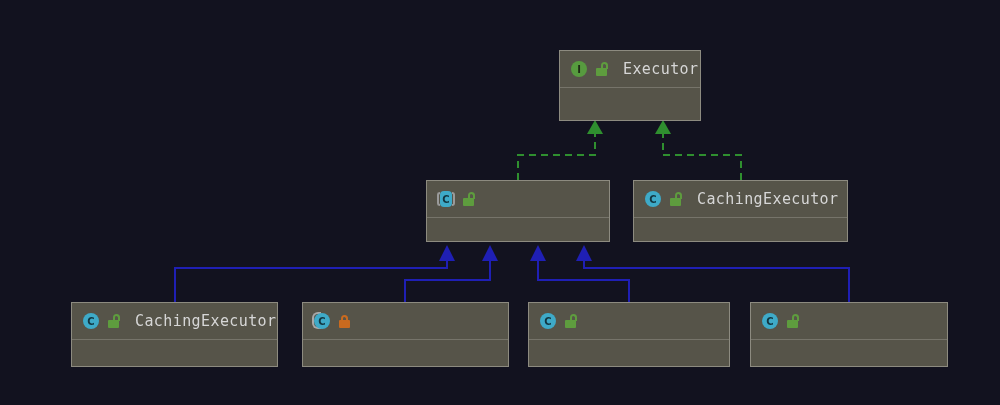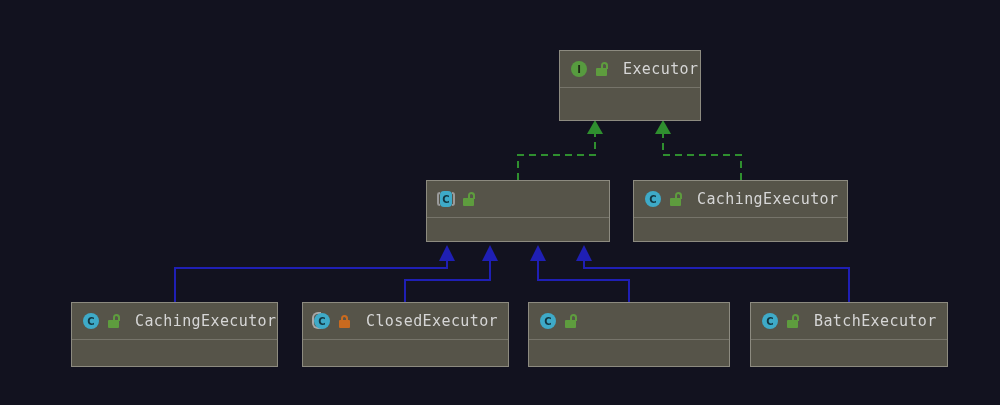--- a/index.html
+++ b/index.html
@@ -249,21 +249,20 @@
 
   <div class="uml-node" style="left:302px; top:302px; width:207px; height:65px;">
     <div class="node-header">
       <span class="type-icon icon-class icon-final">
         <span class="glyph-circle">C</span>
       </span>
       <span class="lock-icon lock-closed">
         <span class="lock-shackle"></span>
           <span class="lock-body"></span>
       </span>
-      <span class="node-title">ClosedExecutor</span>
     </div>
     <div class="node-body"></div>
   </div>
 
   <div class="uml-node" style="left:528px; top:302px; width:202px; height:65px;">
     <div class="node-header">
       <span class="type-icon icon-class">
         <span class="glyph-circle">C</span>
       </span>
       <span class="lock-icon lock-open">
@@ -276,18 +275,17 @@
 
   <div class="uml-node" style="left:750px; top:302px; width:198px; height:65px;">
     <div class="node-header">
       <span class="type-icon icon-class">
         <span class="glyph-circle">C</span>
       </span>
       <span class="lock-icon lock-open">
         <span class="lock-shackle"></span>
           <span class="lock-body"></span>
       </span>
-      <span class="node-title">BatchExecutor</span>
     </div>
     <div class="node-body"></div>
   </div>
 
 </div>
 
 </body></html>

